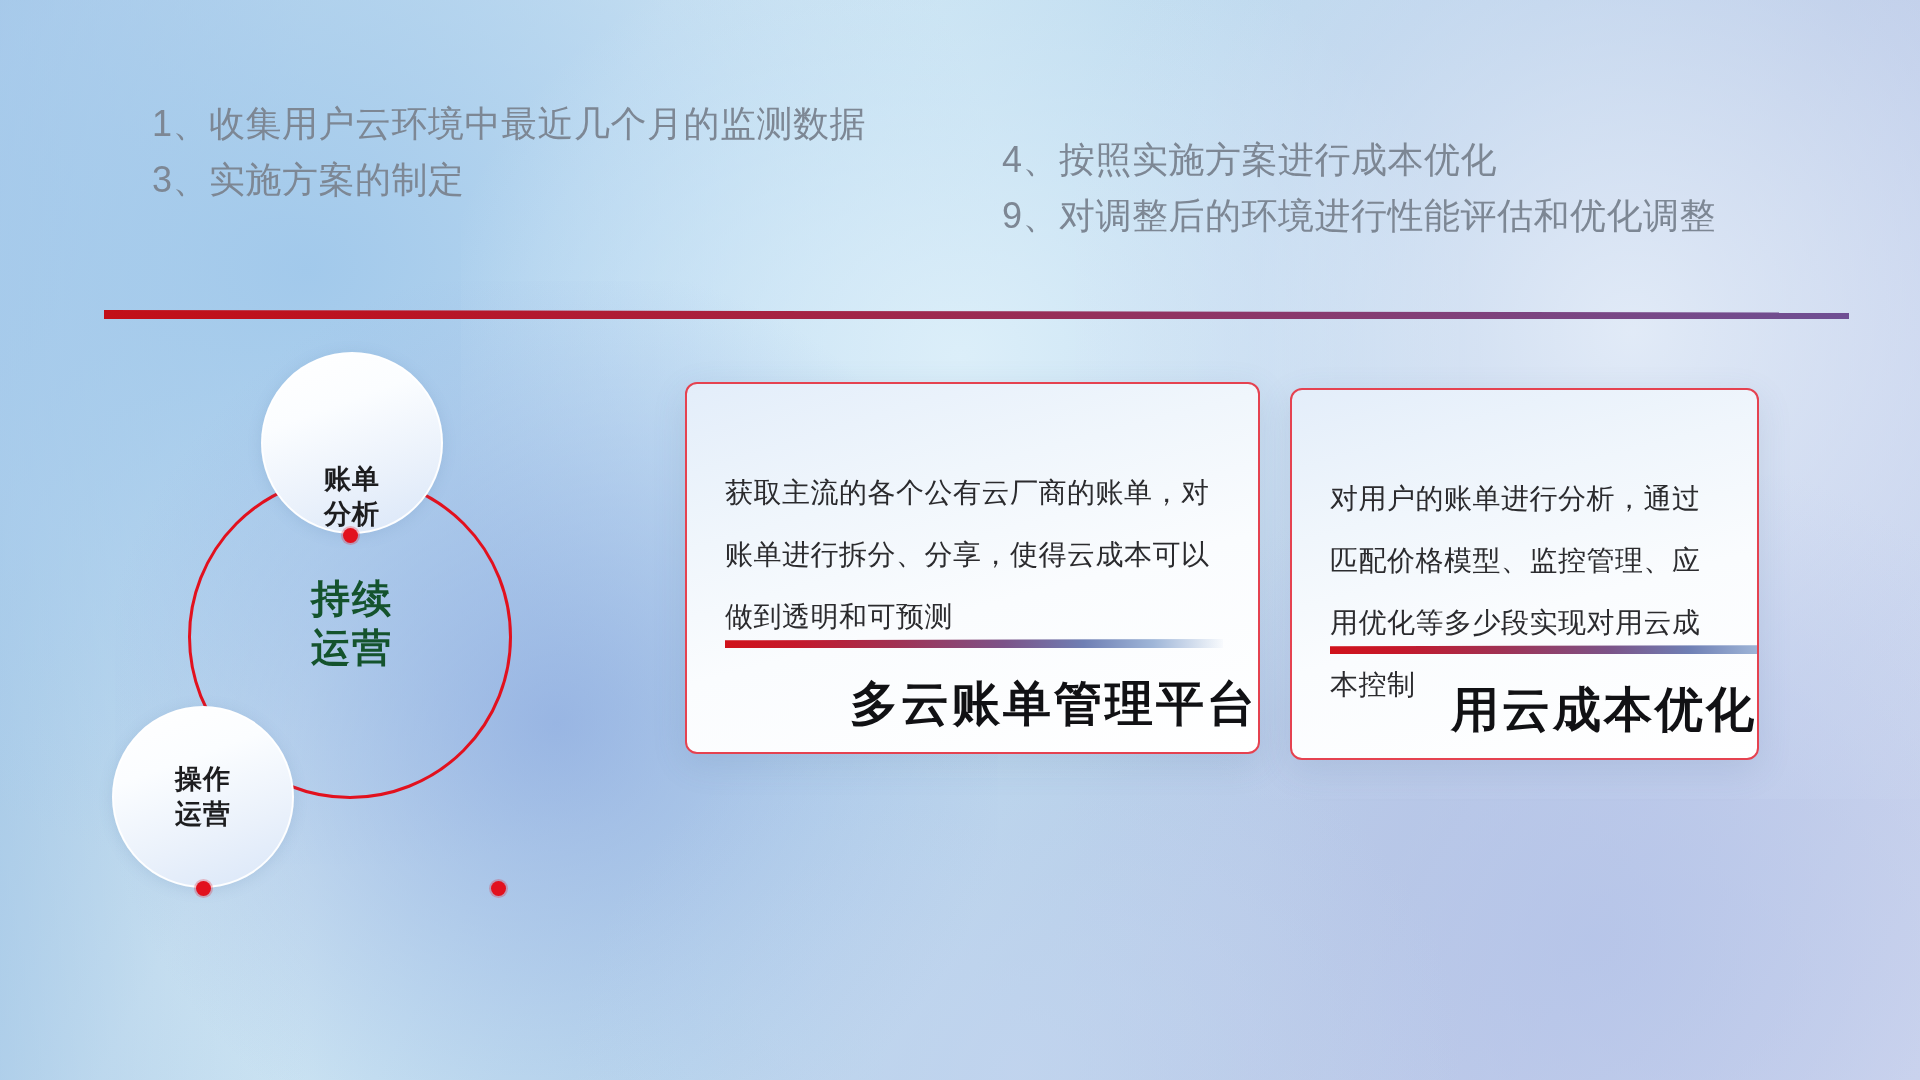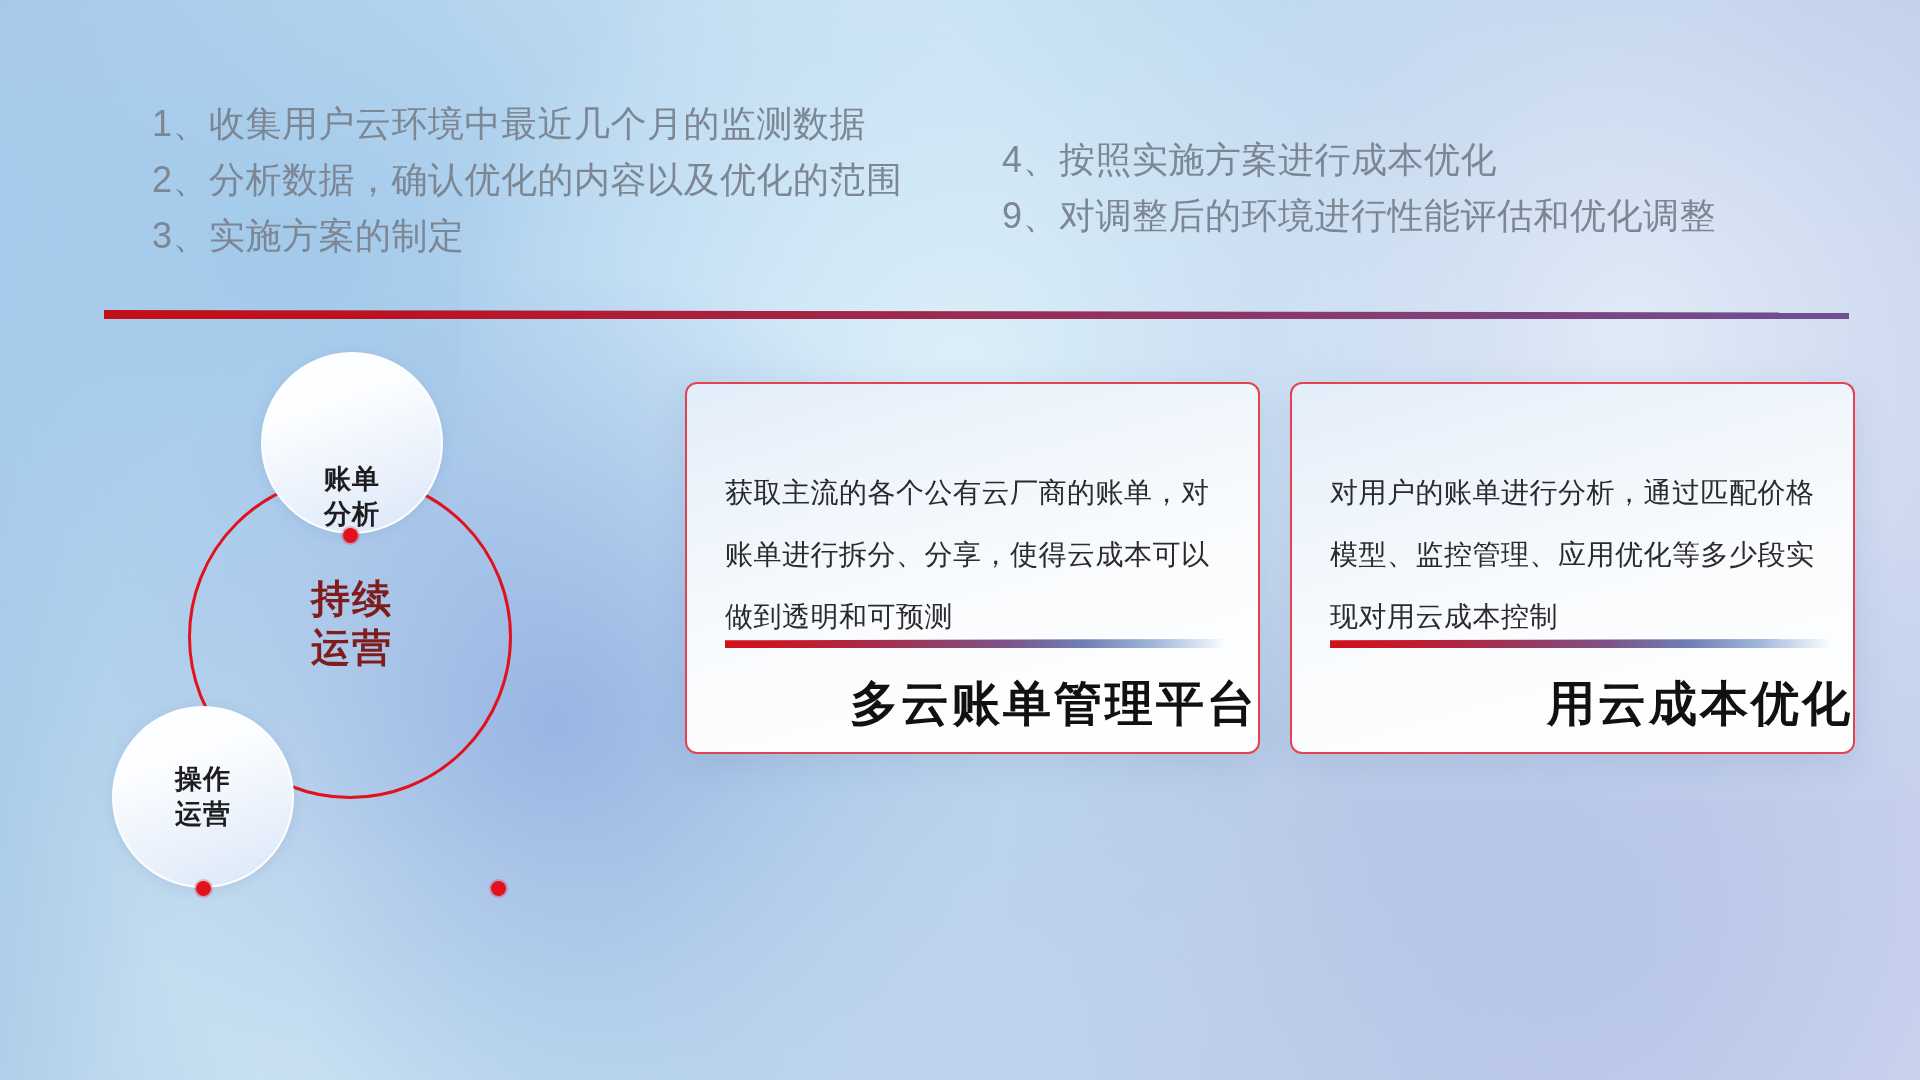--- a/index.html
+++ b/index.html
@@ -98,21 +98,21 @@
     position:absolute;
     left:93px; top:123px;
     width:324px; height:324px;
     border:3px solid #e2111e;
     border-radius:50%;
     background:transparent;
   }
   .center-label{
     position:absolute; left:172px; top:222px; width:170px;
     text-align:center;
-    color:#7f1d1d; font-weight:700;
+    color:#14532d; font-weight:700;
     font-size:39px; line-height:49px; letter-spacing:2px;
   }
   .dot{
     position:absolute; width:15px; height:15px; border-radius:50%;
     background:#e2111e; box-shadow:0 0 0 2px rgba(226,17,30,.25);
   }
   .dot-top   { left:248px; top:176px; }
   .dot-left  { left:101px; top:529px; }
   .dot-right { left:396px; top:529px; }
 
@@ -124,21 +124,21 @@
     border-radius:12px;
     background:linear-gradient(165deg,
         rgba(228,238,250,.97) 0%,
         rgba(240,246,252,.99) 30%,
         rgba(250,252,254,1) 58%,
         rgba(255,255,255,1) 100%);
     box-shadow:0 10px 34px rgba(70,105,150,.14);
     overflow:hidden;
   }
   .card.one{ left:685px; width:575px; }
-  .card.two{ left:1290px; width:565px; }
+  .card.two{ left:1290px; width:469px;margin-top:6px; }
 
   .card-body{
     position:absolute; left:38px; right:30px; top:78px;
     color:#2b2b2e;
     font-size:28px;
     line-height:62px;
     letter-spacing:.5px;
   }
   .card-rule{
     position:absolute; left:38px; top:343px; width:498px; height:9px;
@@ -168,21 +168,20 @@
   <div class="bg-glow-b"></div>
   <div class="bg-glow-e"></div>
   <div class="bg-glow-f"></div>
 </div>
 
 <div id="content">
 
   <div class="steps">
     <div class="steps-col left">
       <div class="step">1、收集用户云环境中最近几个月的监测数据</div>
-      <div class="step">2、分析数据，确认优化的内容以及优化的范围</div>
       <div class="step">3、实施方案的制定</div>
     </div>
     <div class="steps-col right">
       <div class="step">4、按照实施方案进行成本优化</div>
       <div class="step">9、对调整后的环境进行性能评估和优化调整</div>
     </div>
   </div>
 
   <div class="top-rule"></div>
 

